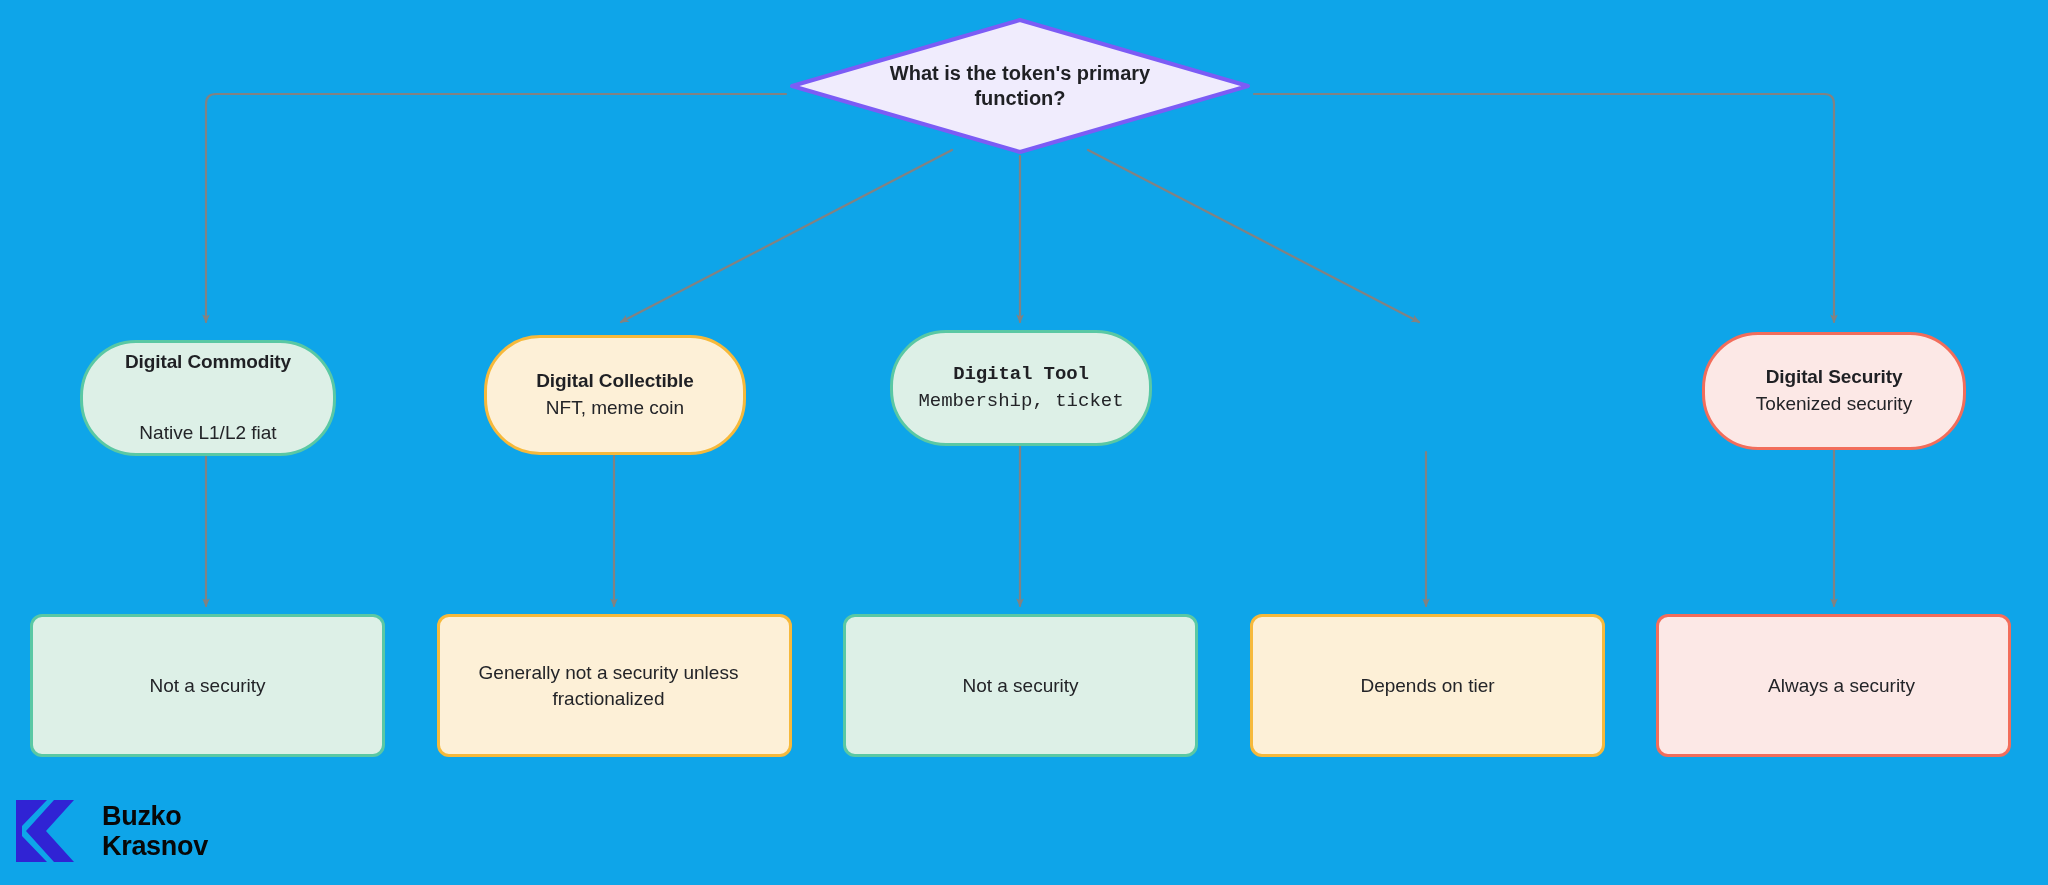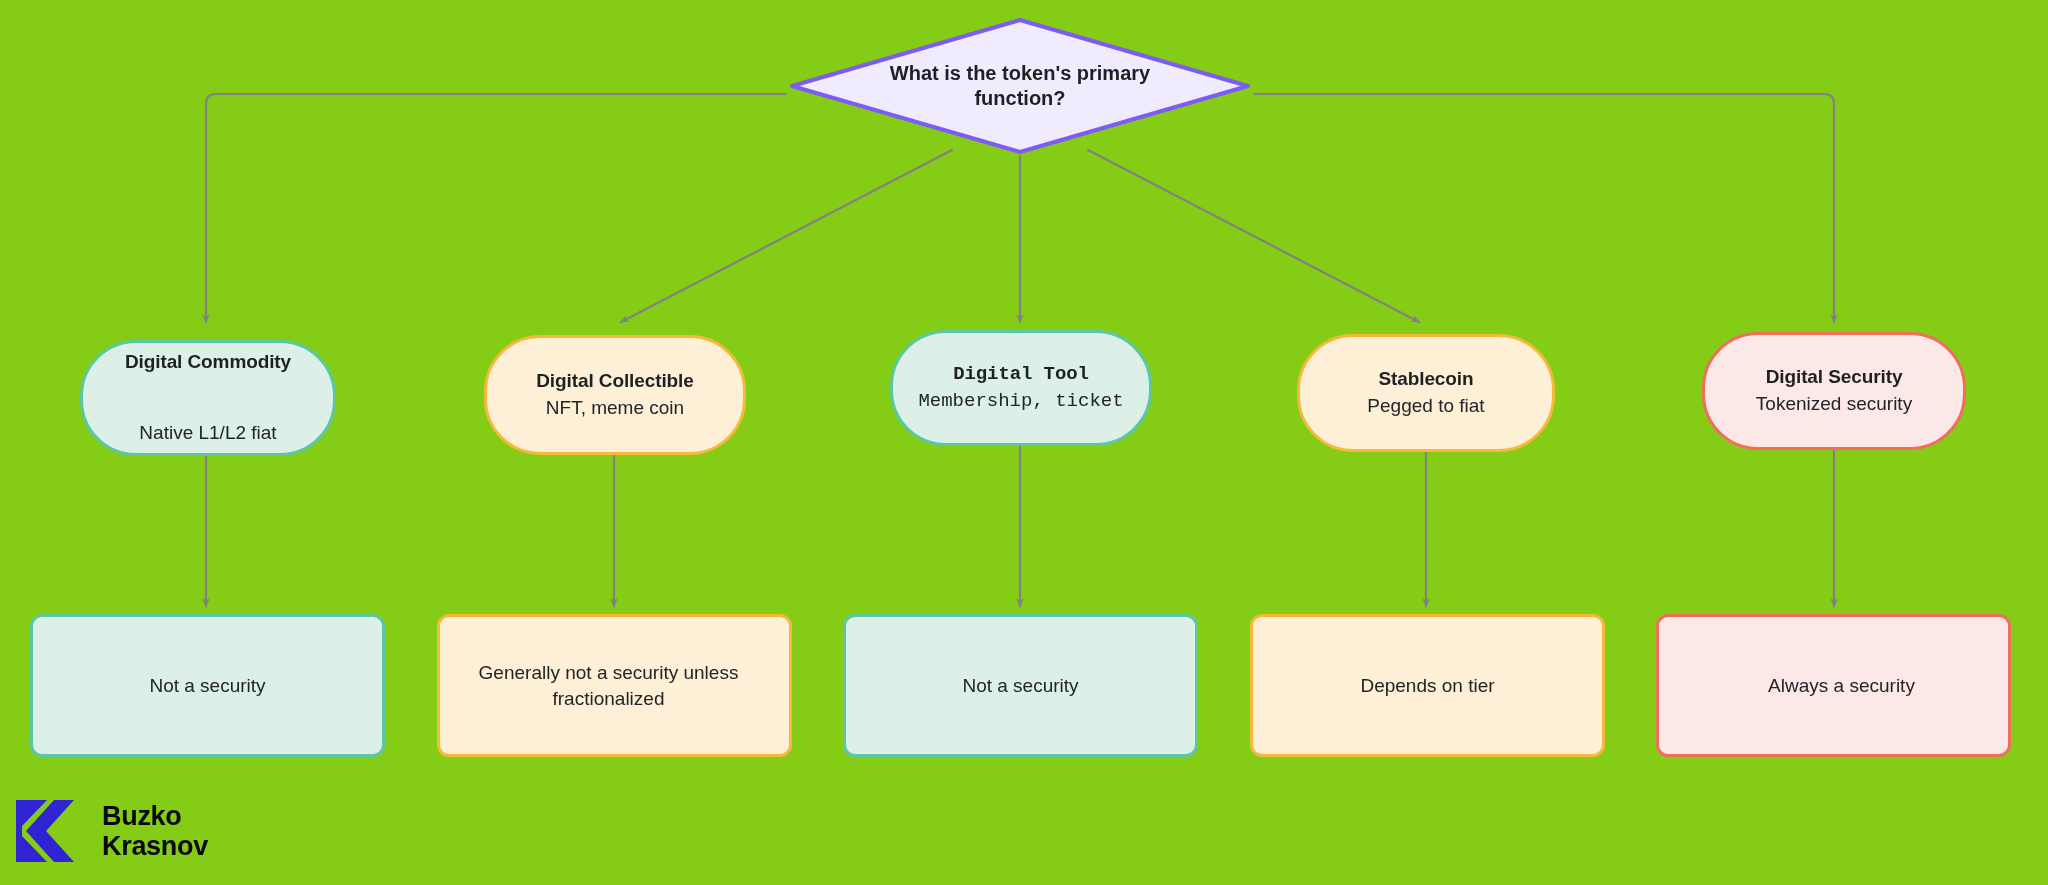--- a/index.html
+++ b/index.html
@@ -10,21 +10,21 @@
   body {
     font-family: "Liberation Sans", sans-serif;
     width: 2048px;
     height: 885px;
     overflow: hidden;
   }
   #canvas {
     position: relative;
     width: 2048px;
     height: 885px;
-    background: #84cc16;
+    background: #0ea5e9;
   }
   #edges {
     position: absolute;
     left: 0; top: 0;
     width: 2048px;
     height: 885px;
     pointer-events: none;
   }
 
   
@@ -178,24 +178,20 @@
   <div class="node-r1 c-yellow" style="left:484px; top:335px; width:262px; height:120px;">
     <span class="t">Digital Collectible</span>
     <span class="s">NFT, meme coin</span>
   </div>
 
   <div class="node-r1 c-green" style="left:890px; top:330px; width:262px; height:116px;font-family:Liberation Mono, monospace;">
     <span class="t">Digital Tool</span>
     <span class="s">Membership, ticket</span>
   </div>
 
-  <div class="node-r1 c-yellow" style="left:1297px; top:334px; width:258px; height:118px;">
-    <span class="t">Stablecoin</span>
-    <span class="s">Pegged to fiat</span>
-  </div>
 
   <div class="node-r1 c-red" style="left:1702px; top:332px; width:264px; height:118px;">
     <span class="t">Digital Security</span>
     <span class="s">Tokenized security</span>
   </div>
 
   <div class="node-r2 c-green" style="left:30px; top:614px; width:355px; height:143px;">Not a security</div>
 
   <div class="node-r2 c-yellow" style="left:437px; top:614px; width:355px; height:143px;padding-left:12px;">Generally not a security unless fractionalized</div>
 

